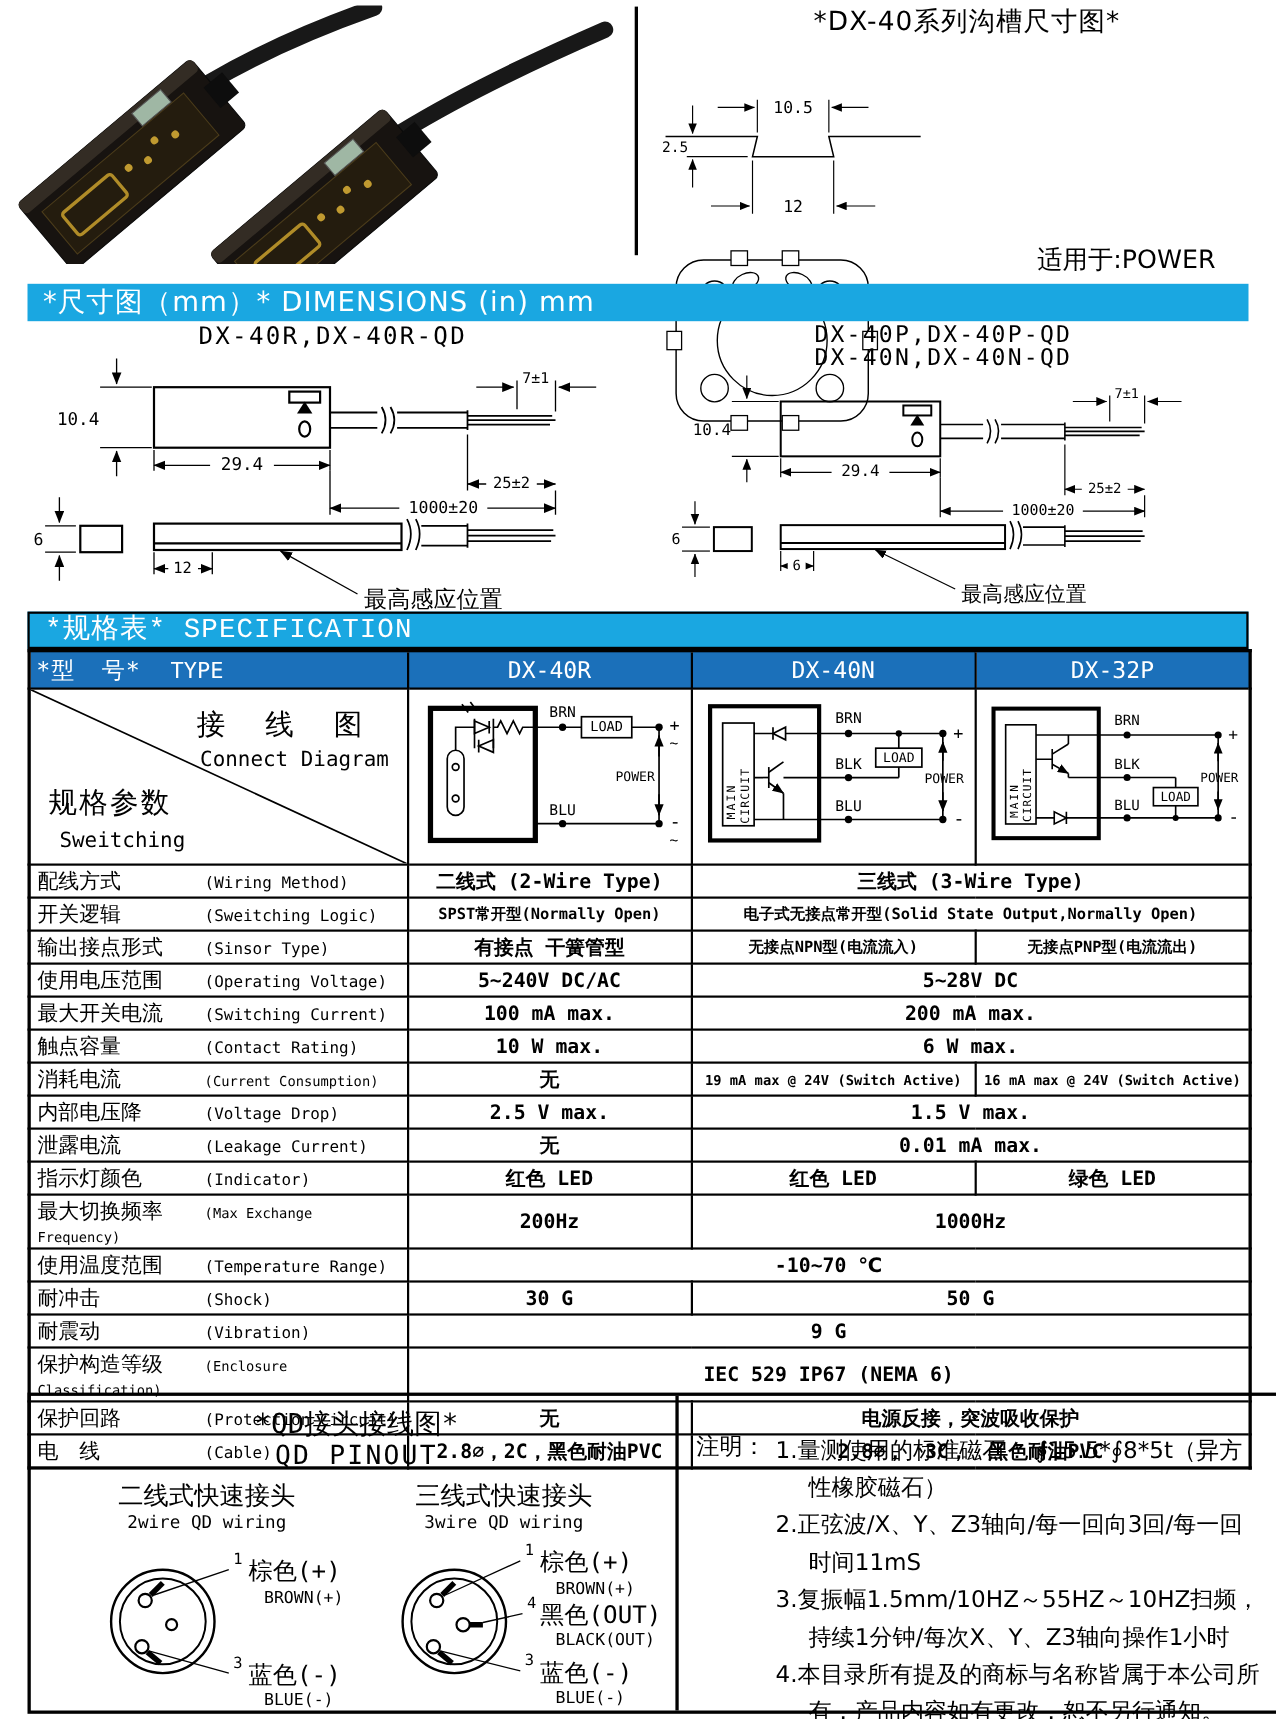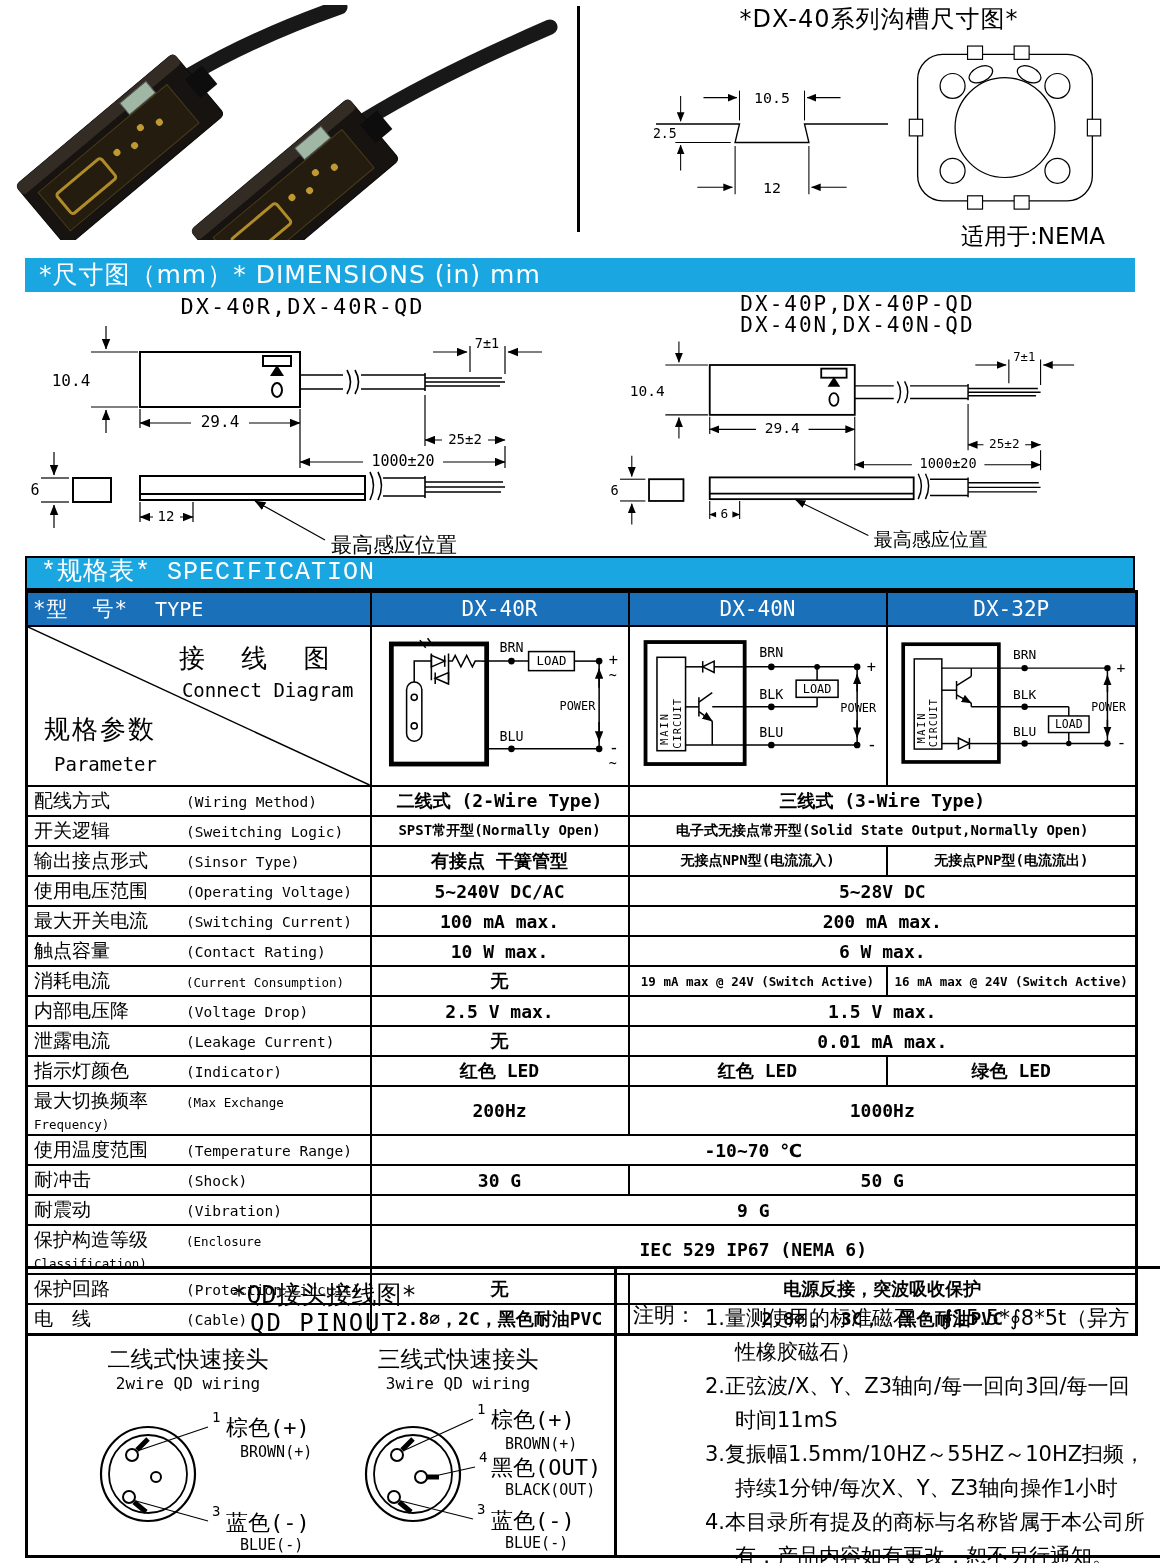--- a/index.html
+++ b/index.html
@@ -8,21 +8,21 @@
   .mono{font-family:"DejaVu Sans Mono","Liberation Mono",monospace;}
   svg{font-family:"DejaVu Sans Mono","DejaVu Sans",sans-serif;}
   svg text{fill:#000;}
 
   
   #top-row{position:absolute;left:0;top:0;width:953px;height:252px;}
   #photo{position:absolute;left:5px;top:5px;}
   #top-divider{position:absolute;left:577px;top:6px;width:3px;height:226px;background:#000;}
   #groove-block{position:absolute;left:598px;top:4px;width:562px;height:248px;}
   #groove-title{text-align:center;font-size:24px;line-height:30px;letter-spacing:1px;}
-  #groove-figs{display:flex;align-items:flex-start;justify-content:center;gap:6px;margin-top:2px;}
+  #groove-figs{display:flex;align-items:flex-start;justify-content:center;gap:6px;margin-top:2px;flex-direction:column;}
   #fit-label{position:absolute;right:55px;bottom:0px;font-size:23px;}
 
   
   .bar{position:absolute;left:25px;width:1110px;height:34px;background:#1aa7e1;color:#fff;
        font-size:25px;line-height:34px;padding-left:14px;box-sizing:border-box;letter-spacing:1px;}
   #dims-bar{top:258px;}
   #spec-bar{top:556px;border:2px solid #000;line-height:30px;font-family:Liberation Mono, monospace;}
 
   
   #drawings{position:absolute;left:25px;top:294px;width:1110px;height:262px;display:flex;}
@@ -154,21 +154,21 @@
           <circle cx="125" cy="110" r="60"></circle>
           <circle cx="62" cy="60" r="15"></circle>
             <circle cx="188" cy="60" r="15"></circle>
           <circle cx="62" cy="162" r="15"></circle>
             <circle cx="188" cy="162" r="15"></circle>
           <ellipse cx="96" cy="46" rx="15" ry="9" transform="rotate(-25 96 46)"></ellipse>
           <ellipse cx="154" cy="46" rx="15" ry="9" transform="rotate(25 154 46)"></ellipse>
         </g>
       </svg>
     </div>
-    <div id="fit-label">适用于:NEMA</div>
+    <div id="fit-label">适用于:POWER</div>
   </div>
 </div>
 
 <div class="bar" id="dims-bar">*尺寸图（mm）* DIMENSIONS (in) mm</div>
 
 <div id="drawings">
 
   <div class="draw-col">
     <div class="draw-title mono">DX-40R,DX-40R-QD</div>
     <svg width="545" height="235" viewBox="0 0 545 235">
@@ -348,21 +348,21 @@
   </tr>
 
   <tr>
     <td class="corner" style="height:156px">
       <svg class="diag-line" viewBox="0 0 100 100" preserveAspectRatio="none">
         <line x1="0" y1="0" x2="100" y2="100" stroke="#000" stroke-width="1.5" vector-effect="non-scaling-stroke"></line>
       </svg>
       <span class="corner-zh1">接 线 图</span>
       <span class="corner-en1 mono">Connect Diagram</span>
       <span class="corner-zh2">规格参数</span>
-      <span class="corner-en2 mono">Parameter</span>
+      <span class="corner-en2 mono">Sweitching</span>
     </td>
 
     <td class="diagcell">
       <svg width="100%" height="152" viewBox="0 0 256 150">
         <rect x="14" y="12" width="100" height="126" fill="none" stroke="#000" stroke-width="5"></rect>
         <g stroke="#000" stroke-width="1.6" fill="none">
           <rect x="30" y="52" width="16" height="62" rx="8"></rect>
           <circle cx="38" cy="68" r="3.2"></circle>
               <circle cx="38" cy="98" r="3.2"></circle>
           <path d="M38,52 V30 H56"></path>

